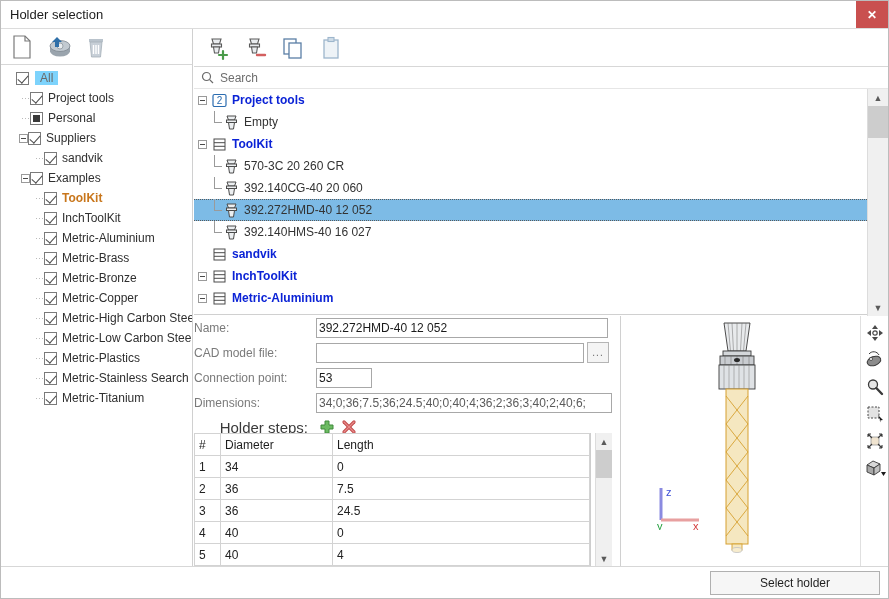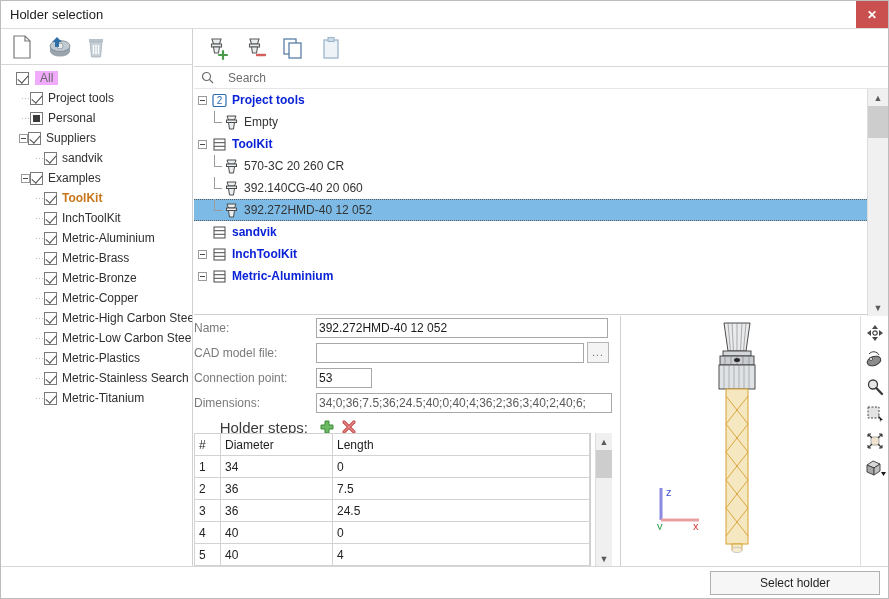--- a/index.html
+++ b/index.html
@@ -103,21 +103,21 @@
   }
   .cb.partial::after {
     content: "";
     position: absolute; left: 2px; top: 2px;
     width: 7px; height: 7px;
     background: #3a3a3a;
   }
   .tlabel { color: #2f2f2f; }
   .tlabel.bold-orange { font-weight: bold; color: #c8761b; }
   .tlabel.allbadge {
-    background: #f0abfc; color: #6a6a6a; padding: 0 5px; margin-left: 1px;
+    background: #7dd3fc; color: #6a6a6a; padding: 0 5px; margin-left: 1px;
   }
 
   
   #main-toolbar {
     position: absolute; left: 193px; top: 28px;
     width: 694px; height: 38px;
     background: #ffffff;
     border-bottom: 1px solid #d7d7d7;
     display: flex; align-items: center; padding-left: 8px; gap: 8px;
   }
@@ -126,21 +126,21 @@
     display: flex; align-items: center; justify-content: center;
     cursor: pointer;
   }
 
   
   #search-bar {
     position: absolute; left: 193px; top: 66px;
     width: 694px; height: 22px;
     background: #ffffff;
     display: flex; align-items: center;
-    padding-left: 7px; gap: 12px;
+    padding-left: 7px; gap: 4px;
     border-bottom: 1px solid #e6e6e6;
   }
   #search-input {
     border: none; outline: none;
     font-family: "Liberation Sans", sans-serif;
     font-size: 12px;
     color: #4a4a4a;
     background: transparent;
     width: 300px;
   }
@@ -552,20 +552,34 @@
         <span class="h-icon">
           <svg width="17" height="17" viewBox="0 0 17 17">
             <g stroke="#4a4a4a" stroke-width="1" fill="#eceff1">
               <path d="M4 2 H13 L11.5 6 H5.5 Z"></path>
               <rect x="3.5" y="6" width="10" height="2.5"></rect>
               <path d="M5.5 8.5 H11.5 L10.5 15 H6.5 Z"></path>
             </g>
           </svg>
         </span>
         <span class="h-label">392.272HMD-40 12 052</span>
+      </div>
+      <div class="hrow">
+        <span class="h-exp-sp"></span>
+        <span class="h-line"></span>
+        <span class="h-icon">
+          <svg width="17" height="17" viewBox="0 0 17 17">
+            <g stroke="#4a4a4a" stroke-width="1" fill="#eceff1">
+              <path d="M4 2 H13 L11.5 6 H5.5 Z"></path>
+              <rect x="3.5" y="6" width="10" height="2.5"></rect>
+              <path d="M5.5 8.5 H11.5 L10.5 15 H6.5 Z"></path>
+            </g>
+          </svg>
+        </span>
+        <span class="h-label">392.140HMS-40 16 027</span>
       </div>
       <div class="hrow">
         <span class="h-exp-sp"></span>
         <span class="h-icon">
           <svg width="15" height="15" viewBox="0 0 15 15">
             <rect x="2" y="2" width="11" height="11" fill="#ffffff" stroke="#4a4a4a" stroke-width="1"></rect>
             <line x1="2" y1="5.7" x2="13" y2="5.7" stroke="#4a4a4a" stroke-width="1"></line>
             <line x1="2" y1="9.3" x2="13" y2="9.3" stroke="#4a4a4a" stroke-width="1"></line>
           </svg>
         </span>

